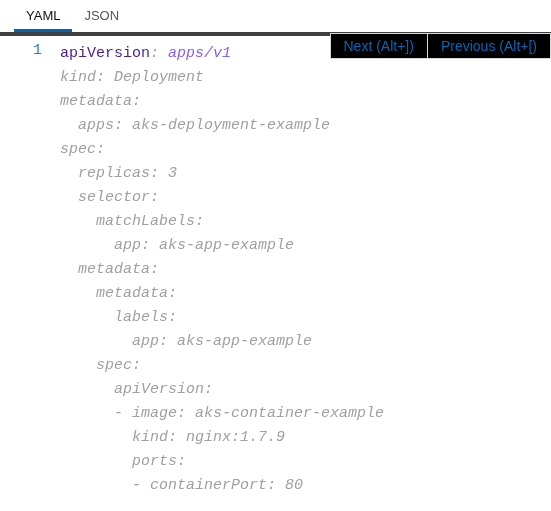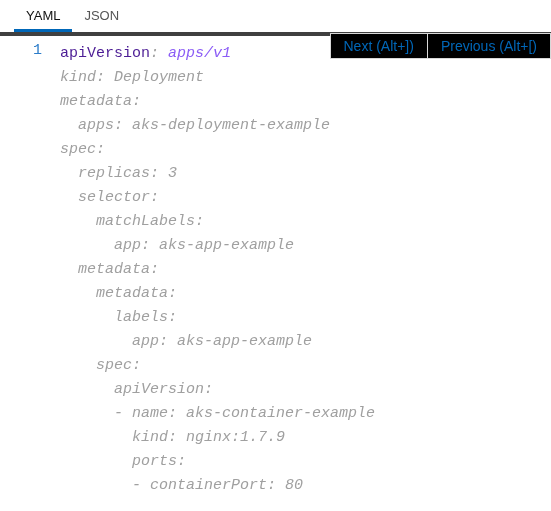--- a/index.html
+++ b/index.html
@@ -98,17 +98,17 @@
 <span class="key">  replicas: 3</span>
 <span class="key">  selector:</span>
 <span class="key">    matchLabels:</span>
 <span class="key">      app: aks-app-example</span>
 <span class="key">  metadata:</span>
 <span class="key">    metadata:</span>
 <span class="key">      labels:</span>
 <span class="key">        app: aks-app-example</span>
 <span class="key">    spec:</span>
 <span class="key">      apiVersion:</span>
-<span class="key">      - name: aks-container-example</span>
+<span class="key">      - image: aks-container-example</span>
 <span class="key">        kind: nginx:1.7.9</span>
 <span class="key">        ports:</span>
 <span class="key">        - containerPort: 80</span></div>
 </div>
 
 </body></html>

